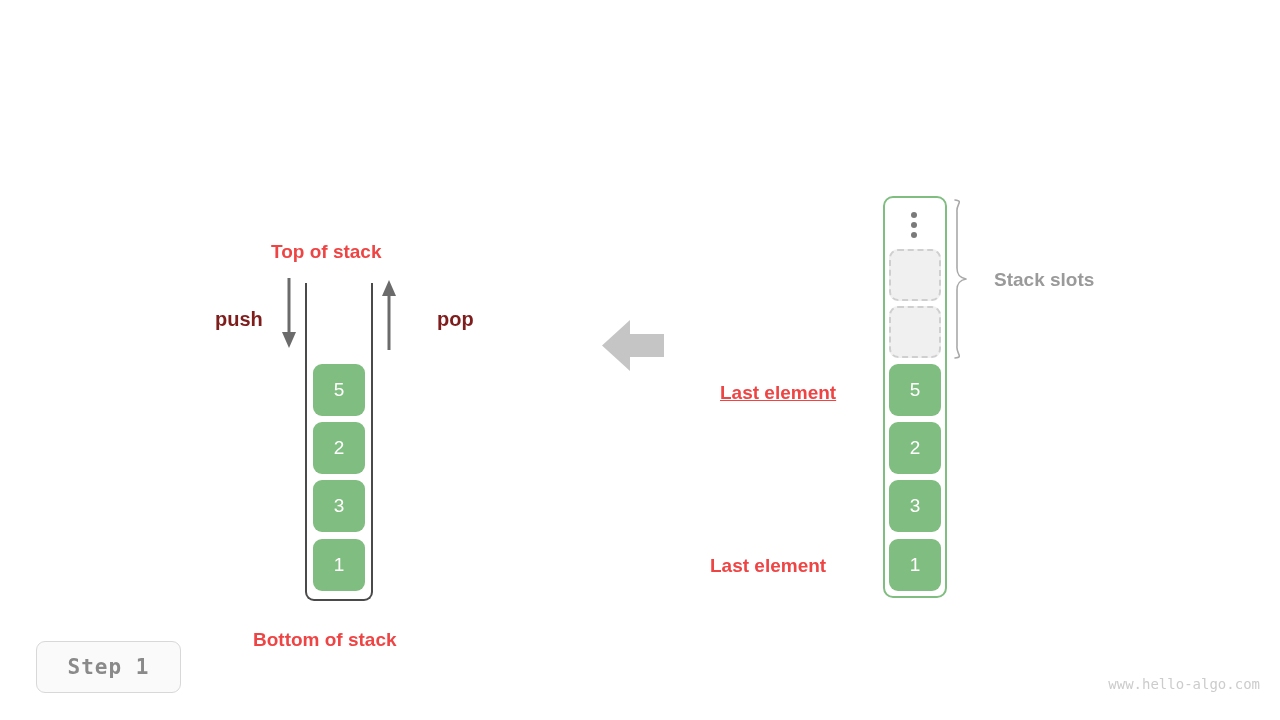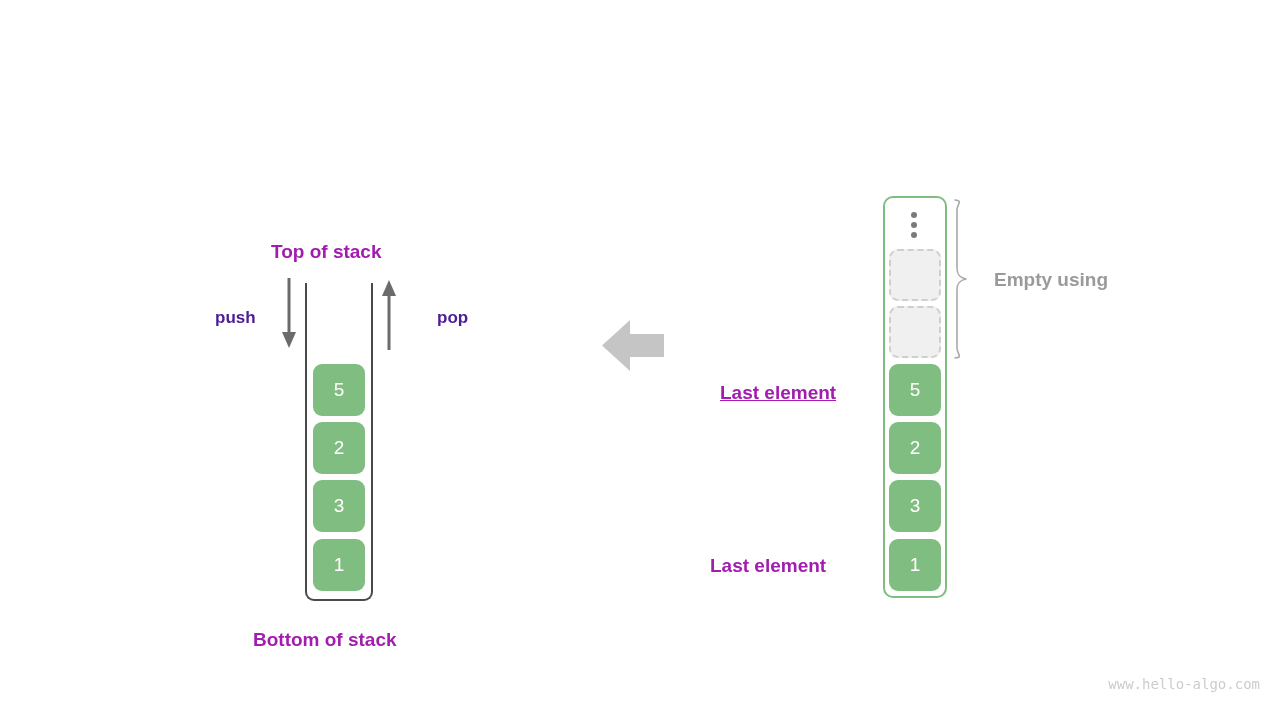--- a/index.html
+++ b/index.html
@@ -22,40 +22,40 @@
     height: 720px;
   }
 
   
   .abs { position: absolute; }
 
   
   .label-bold {
     font-size: 19px;
     font-weight: bold;
-    color: #a21caf;
+    color: #ef4444;
     white-space: nowrap;
     letter-spacing: 0px;
   }
   .label-gray {
     font-size: 19px;
     font-weight: bold;
     color: #9a9a9a;
     white-space: nowrap;
   }
   .caption {
     font-size: 21px;
     font-weight: normal;
     color: #a0a0a0;
     white-space: nowrap;
   }
   .arrow-word {
-    font-size: 17px;
-    font-weight: bold;
-    color: #4c1d95;
+    font-size: 20px;
+    font-weight: bold;
+    color: #7f1d1d;
     white-space: nowrap;
   }
 
   
   #left-stack-container {
     left: 305px;
     top: 283px;
     width: 68px;
     height: 318px;
     box-sizing: border-box;
@@ -205,27 +205,28 @@
   <div class="abs empty-box" style="left:889px; top:249px;"></div>
   <div class="abs empty-box" style="left:889px; top:306px;"></div>
 
   <div class="abs" style="left:952px; top:198px;">
     <svg width="22" height="162" viewBox="0 0 22 162">
       <path d="M3 2 C 12 3, 4 6, 5 14 L5 70 C5 78, 9 80, 14 81
                C9 82, 5 84, 5 92 L5 148 C4 156, 12 159, 3 160" fill="none" stroke="#a9a9a9" stroke-width="1.6" stroke-linecap="round" stroke-linejoin="round"></path>
     </svg>
   </div>
 
-  <div class="abs label-gray" style="left:994px; top:269px;">Empty using</div>
+  <div class="abs label-gray" style="left:994px; top:269px;">Stack slots</div>
 
   <div class="abs elem-box" style="left:889px; top:364px;">5</div>
   <div class="abs elem-box" style="left:889px; top:422px;">2</div>
   <div class="abs elem-box" style="left:889px; top:480px;">3</div>
   <div class="abs elem-box" style="left:889px; top:539px;">1</div>
 
   <div class="abs label-bold" style="left:720px; top:382px;text-decoration:underline;">Last element</div>
 
   <div class="abs label-bold" style="left:710px; top:555px;">Last element</div>
 
+  <div class="abs" id="step-badge">Step  1</div>
 
   <div class="abs" id="watermark">www.hello-algo.com</div>
 
 </div>
 
 </body></html>

